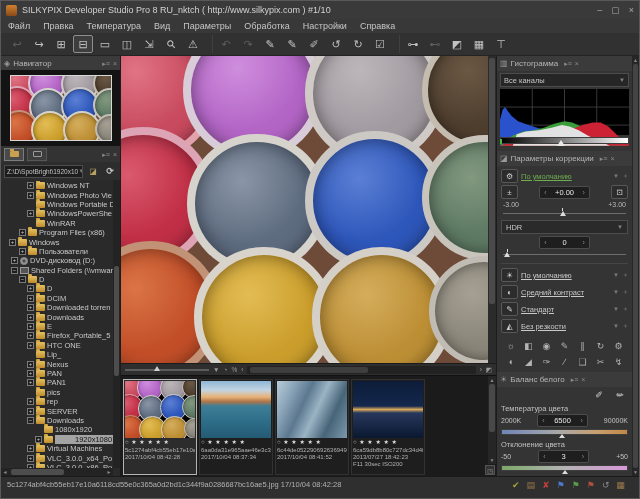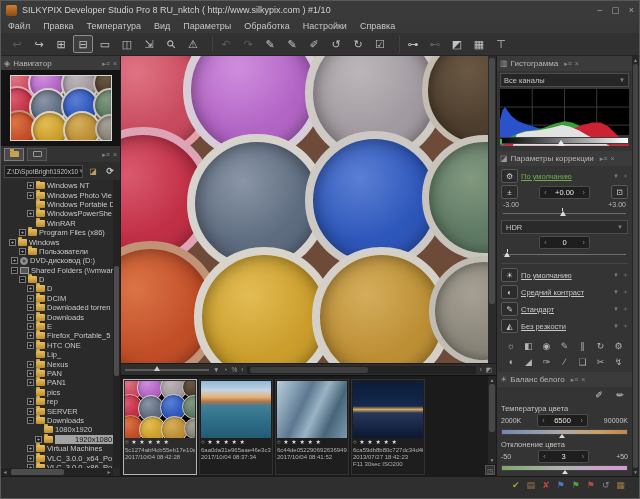--- a/index.html
+++ b/index.html
@@ -685,20 +685,21 @@
 
       <div class="panel-scroll">
         <span class="ps-up">▲</span>
         <span class="thumb"></span>
         <span class="ps-down">▼</span>
       </div>
     </div>
   </div>
 
   <div class="statusbar">
+    <span>5c1274abf4cb55eb17e10a6118cd55e0c365a0d2bd1c344f9a0286687bc16ae5.jpg 17/10/04 08:42:28</span>
     <span class="status-icons" id="status-icons">
         <span style="color: rgb(160, 160, 60);">✔</span>
         <span style="color: rgb(154, 122, 74);">▤</span>
         <span style="color: rgb(192, 64, 64);">✘</span>
         <span style="color: rgb(74, 122, 200);">⚑</span>
         <span style="color: rgb(90, 154, 74);">⚑</span>
         <span style="color: rgb(176, 80, 64);">⚑</span>
         <span style="color: rgb(138, 138, 138);">↺</span>
         <span style="color: rgb(154, 122, 74);">▦</span>
       </span>

